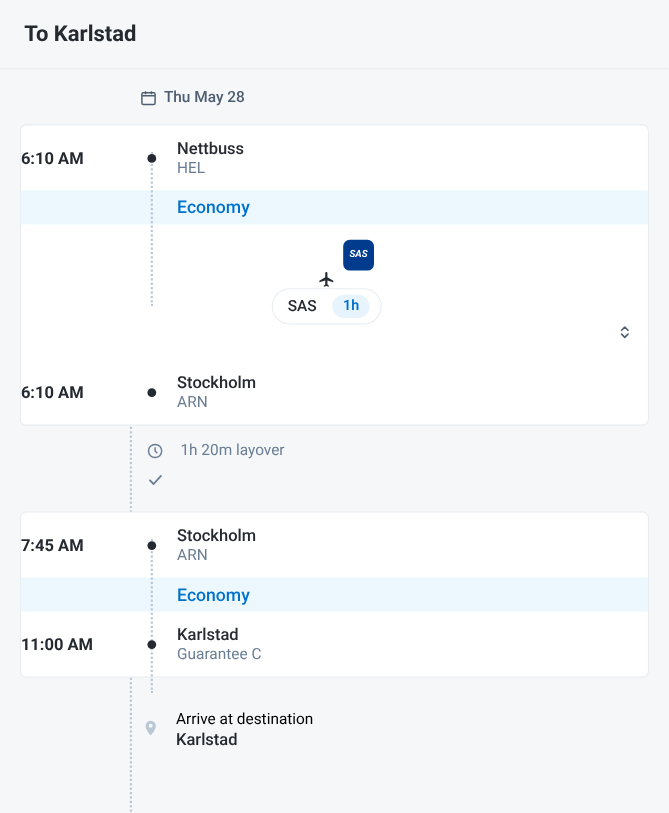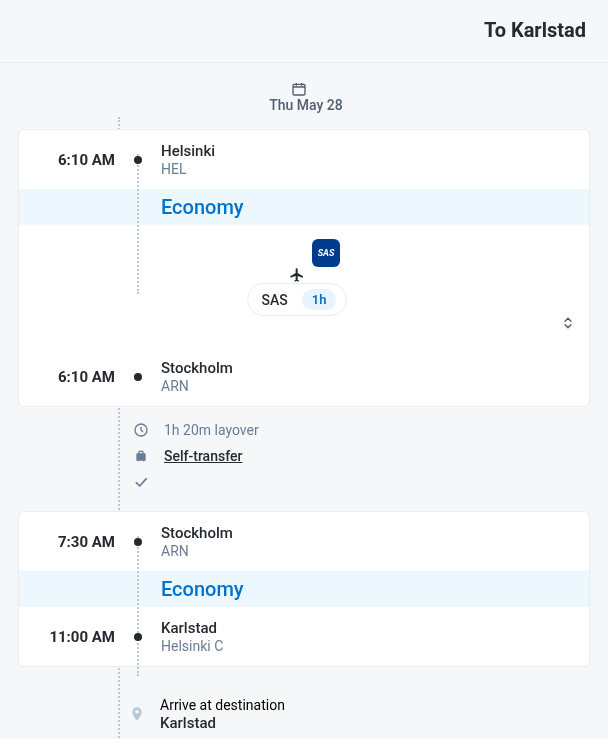--- a/index.html
+++ b/index.html
@@ -11,46 +11,44 @@
     font-size:14px;
     overflow:hidden;
   }
   .header{
     padding:18px 22px 20px 22px;
     border-bottom:1px solid #e8edf1;
   }
   .header h1{
     font-size:20px;
     font-weight:700;
-    text-align:right;
   }
   .content{padding:0 18px;}
   .date-row{
-    display:flex;align-items:center;
+    display:flex;
     padding:18px 0 16px 0;
-    flex-direction:column;
   }
   .timeline-pad{width:118px;flex:none;}
   .icon-cell{width:30px;flex:none;display:flex;align-items:center;justify-content:center;}
   .date-label{color:#4f5e71;font-weight:500;margin-left:4px;}
   .card{
     background:#fff;
     border-radius:6px;
     border:1px solid #e8edf1;
     position:relative;
     margin-bottom:0;
   }
   .row{
     display:flex;align-items:center;
     padding:12px 0;
     position:relative;
   }
   .time{
     width:110px;flex:none;
-    text-align:right;
+    text-align:left;
     padding-right:14px;
     font-weight:700;
     font-size:15px;
     color:#252a31;
   }
   .node-col{
     width:18px;flex:none;position:relative;
     display:flex;align-items:center;justify-content:center;
   }
   .node-dot{
@@ -58,21 +56,21 @@
     background:#252a31;
     position:relative;z-index:2;
   }
   .place{padding-left:14px;}
   .place-name{font-weight:500;color:#252a31;font-size:15px;}
   .place-code{color:#697d95;font-size:14px;margin-top:1px;}
   .econ-band{
     background:#ecf8fe;
     padding:6px 0 6px 142px;
   }
-  .econ-band span{color:#0172cb;font-size:20px;font-weight:500;}
+  .econ-band span{color:#0172cb;font-size:16px;font-weight:500;}
   .carrier-row{
     display:flex;align-items:center;
     padding:14px 14px 14px 0;
     position:relative;
     flex-direction:column;
   }
   .logo-box{
     width:28px;height:28px;border-radius:6px;
     margin-left:58px;
     display:flex;align-items:center;justify-content:center;
@@ -139,21 +137,21 @@
 
   <div class="card" style="position:relative;z-index:1;">
     <div class="seg" style="top:24px;height:140px;"></div>
 
     <div class="row">
       <div class="time">6:10 AM</div>
       <div class="node-col">
           <div class="node-dot"></div>
         </div>
       <div class="place">
-        <div class="place-name">Helsinki</div>
+        <div class="place-name">Nettbuss</div>
         <div class="place-code">HEL</div>
       </div>
     </div>
 
     <div class="econ-band">
       <span>Economy</span>
     </div>
 
     <div class="carrier-row">
       <div class="logo-box logo-sas">SAS</div>
@@ -193,41 +191,32 @@
         <svg viewBox="0 0 24 24" fill="none" stroke="#697d95" stroke-width="2">
             <circle cx="12" cy="12" r="9"></circle>
             <path d="M12 7v5l3 3"></path>
           </svg>
       </div>
       <div class="info-text">1h 20m layover</div>
     </div>
     <div class="info-line">
       <div class="timeline-pad" style="width:108px;"></div>
       <div class="icon-cell" style="background:#f5f7f9;position:relative;z-index:2;">
-        <svg viewBox="0 0 24 24" fill="#697d95">
-            <path d="M6 8h2V6a2 2 0 0 1 2-2h4a2 2 0 0 1 2 2v2h2a1 1 0 0 1 1 1v9a1 1 0 0 1-1 1h-1v1h-2v-1H9v1H7v-1H6a1 1 0 0 1-1-1V9a1 1 0 0 1 1-1zm4-2v2h4V6h-4z"></path>
-          </svg>
-      </div>
-      <div class="info-text"><span class="link">Self-transfer</span></div>
-    </div>
-    <div class="info-line">
-      <div class="timeline-pad" style="width:108px;"></div>
-      <div class="icon-cell" style="background:#f5f7f9;position:relative;z-index:2;">
         <svg viewBox="0 0 24 24" fill="none" stroke="#697d95" stroke-width="2.5" stroke-linecap="round" stroke-linejoin="round">
             <polyline points="5 13 10 18 20 7"></polyline>
           </svg>
       </div>
     </div>
   </div>
 
   <div class="card" style="position:relative;z-index:1;">
     <div class="seg" style="top:24px;height:140px;"></div>
 
     <div class="row">
-      <div class="time">7:30 AM</div>
+      <div class="time">7:45 AM</div>
       <div class="node-col">
           <div class="node-dot"></div>
         </div>
       <div class="place">
         <div class="place-name">Stockholm</div>
         <div class="place-code">ARN</div>
       </div>
     </div>
 
     <div class="econ-band">
@@ -235,21 +224,21 @@
     </div>
 
 
     <div class="row">
       <div class="time">11:00 AM</div>
       <div class="node-col">
           <div class="node-dot"></div>
         </div>
       <div class="place">
         <div class="place-name">Karlstad</div>
-        <div class="place-code">Helsinki C</div>
+        <div class="place-code">Guarantee C</div>
       </div>
     </div>
   </div>
 
   <div class="arrive-row" style="padding-top:30px;">
     <div class="timeline-pad" style="width:110px;"></div>
     <div class="pin-col" style="width:18px;">
       <div style="background:#f5f7f9;position:relative;z-index:2;padding-top:1px;">
         <svg width="16" height="16" viewBox="0 0 24 24" fill="#bac7d5">
             <path d="M12 2a7 7 0 0 0-7 7c0 5.25 7 13 7 13s7-7.75 7-13a7 7 0 0 0-7-7zm0 9.5A2.5 2.5 0 1 1 12 6a2.5 2.5 0 0 1 0 5.5z"></path>

